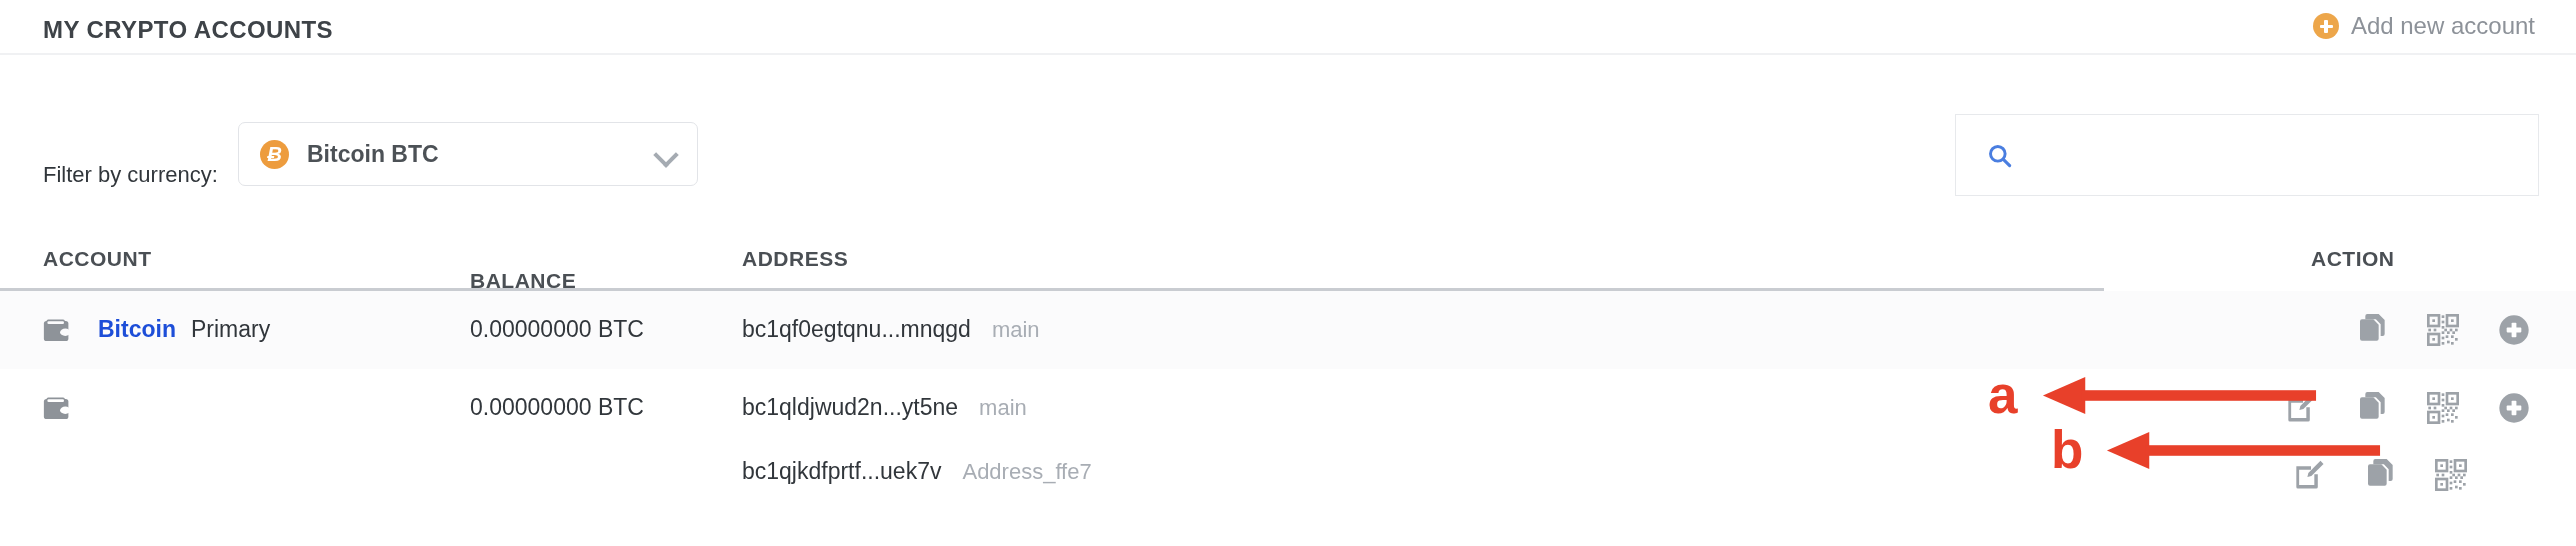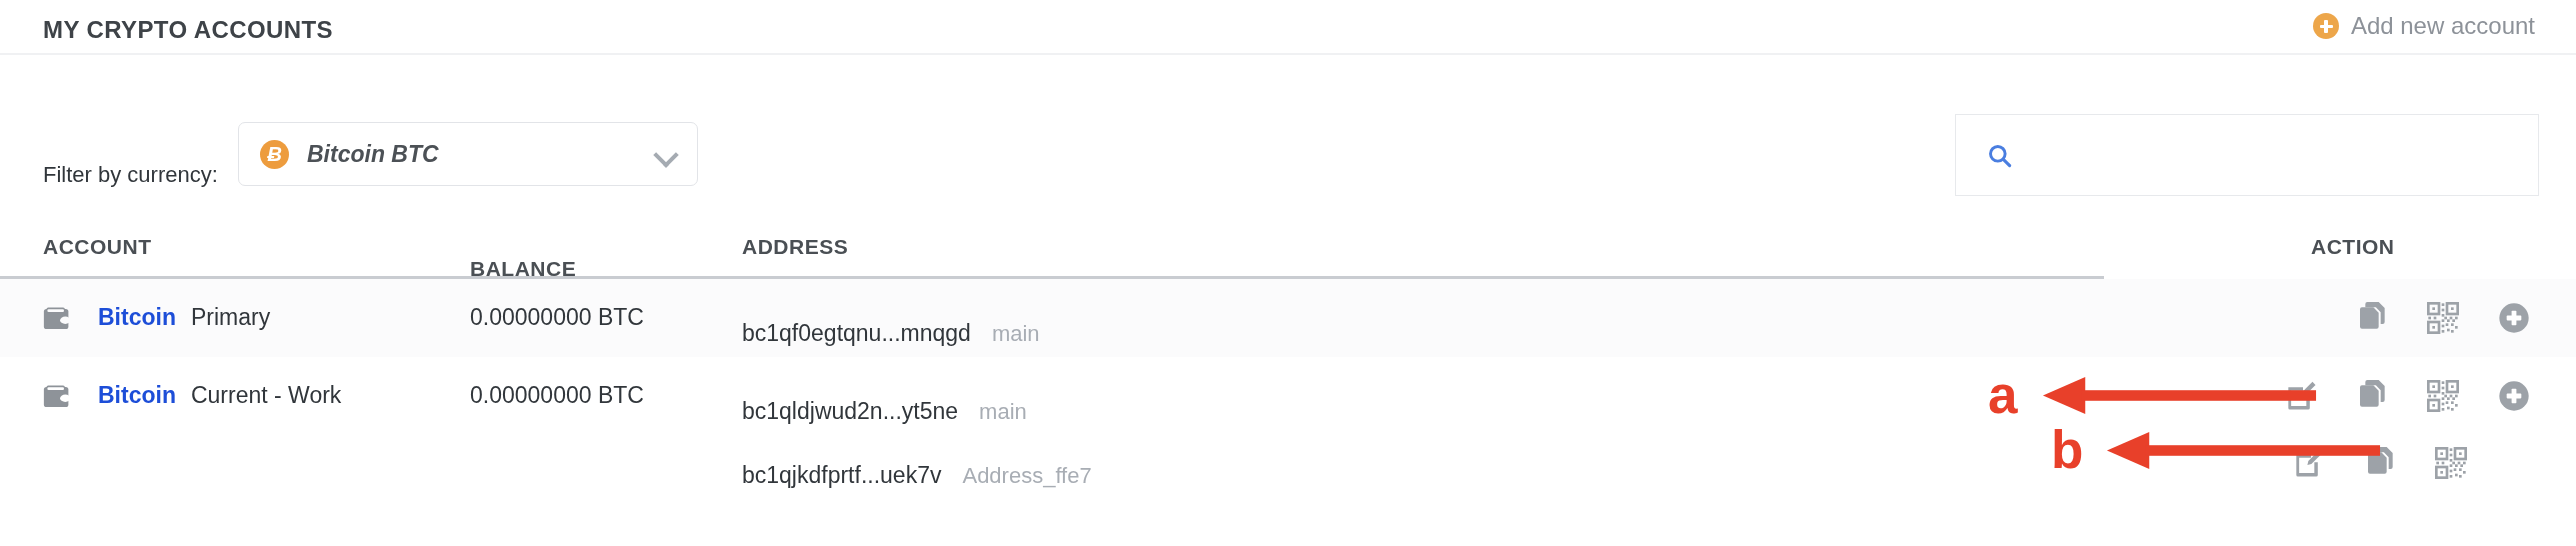--- a/index.html
+++ b/index.html
@@ -94,21 +94,20 @@
     line-height: 29px;
     text-align: center;
     flex: 0 0 auto;
   }
   #currency-dropdown-value {
     margin-left: 18px;
     font-size: 23px;
     font-weight: bold;
     color: #4c5156;
     white-space: nowrap;
-    font-style: italic;
   }
   #currency-dropdown-chevron {
     margin-left: auto;
     width: 23px; height: 23px;
     position: relative;
   }
   #currency-dropdown-chevron::before {
     content: "";
     position: absolute;
     left: 2.7px; top: 3.6px;
@@ -136,21 +135,21 @@
     background: transparent;
     margin-left: 21px;
     font-size: 23px;
     font-family: "Liberation Sans", sans-serif;
     color: #44494e;
     width: 462px;
   }
   #search-input::placeholder { color: #9ea4ab; }
 
   
-  #table { position: absolute; left: 0; top: 224px; width: 2104px; }
+  #table { position: absolute; left: 0; top: 236px; width: 2104px; }
   #table-header {
     position: relative;
     height: 55px;
     border-bottom: 3.6px solid #c9ccd1;
   }
   .th {
     position: absolute;
     top: 10.7px;
     font-size: 21px;
     font-weight: bold;
@@ -172,21 +171,21 @@
 
   .cell {
     position: absolute;
     top: 25px;
     font-size: 23px;
     color: #31363b;
     white-space: nowrap;
   }
   .cell.c-account { left: 98px; }
   .cell.c-balance { left: 470px; }
-  .cell.c-address { left: 742px; margin-top: 16px; }
+  .cell.c-address { left: 742px; }
 
   .wallet-icon {
     position: absolute;
     left: 43px; top: 27px;
     width: 28px; height: 25px;
   }
   .acct-coin { color: #1d4ed8; font-weight: bold; }
   .acct-label { color: #31363b; margin-left: 15px; }
   .addr-tag { color: #a8adb4; margin-left: 21px; font-size: 22px; }
 
@@ -322,23 +321,20 @@
     </div>
 
     <div class="row">
       <div class="row-main">
         <svg class="wallet-icon" viewBox="0 0 32 28">
           <rect x="1" y="3" width="28" height="23" rx="3" fill="#8e9399"></rect>
           <rect x="4" y="1.5" width="21" height="6" rx="2" fill="#8e9399"></rect>
           <rect x="5" y="3.5" width="19" height="3" rx="1.5" fill="#ffffff"></rect>
           <ellipse cx="25.5" cy="16" rx="6" ry="4.2" fill="#ffffff"></ellipse>
         </svg>
-        <div class="cell c-account">
-          <span class="acct-coin">Bitcoin</span><span class="acct-label">Current - Work</span>
-        </div>
         <div class="cell c-balance">0.00000000 BTC</div>
         <div class="cell c-address">
           <span>bc1qldjwud2n...yt5ne</span><span class="addr-tag">main</span>
         </div>
 
         <div class="actions" style="right:46px;">
           <svg class="icon-btn" viewBox="0 0 24 24">
             <path d="M2.5 5.5h11v2.6H4.6v11.4h11.4v-8h2.6V21a1.2 1.2 0 0 1-1.2 1.2H3.7A1.2 1.2 0 0 1 2.5 21V5.5z" fill="#9da2a8"></path>
             <path d="M20.6 1.4l2.3 2.3-9.1 9.1-3 .7.7-3 9.1-9.1z" fill="#9da2a8"></path>
           </svg>

